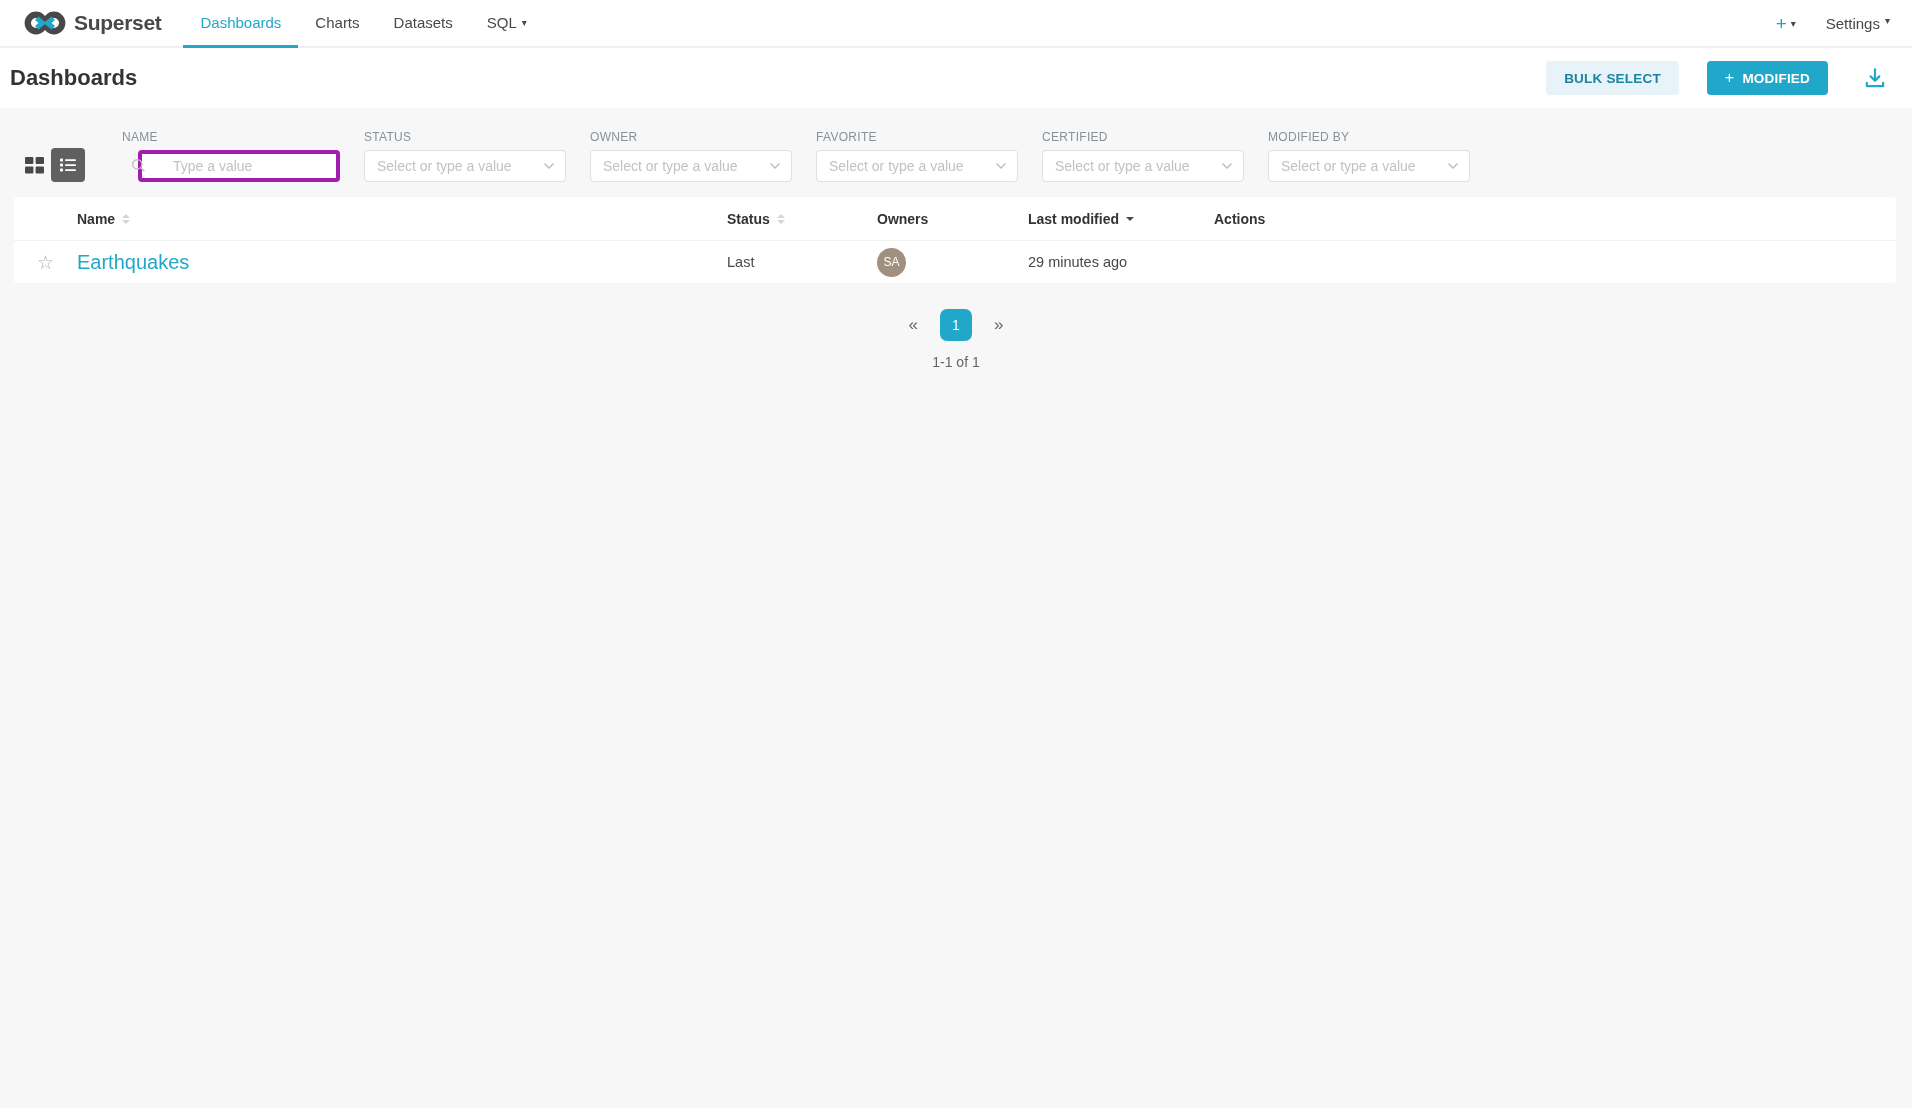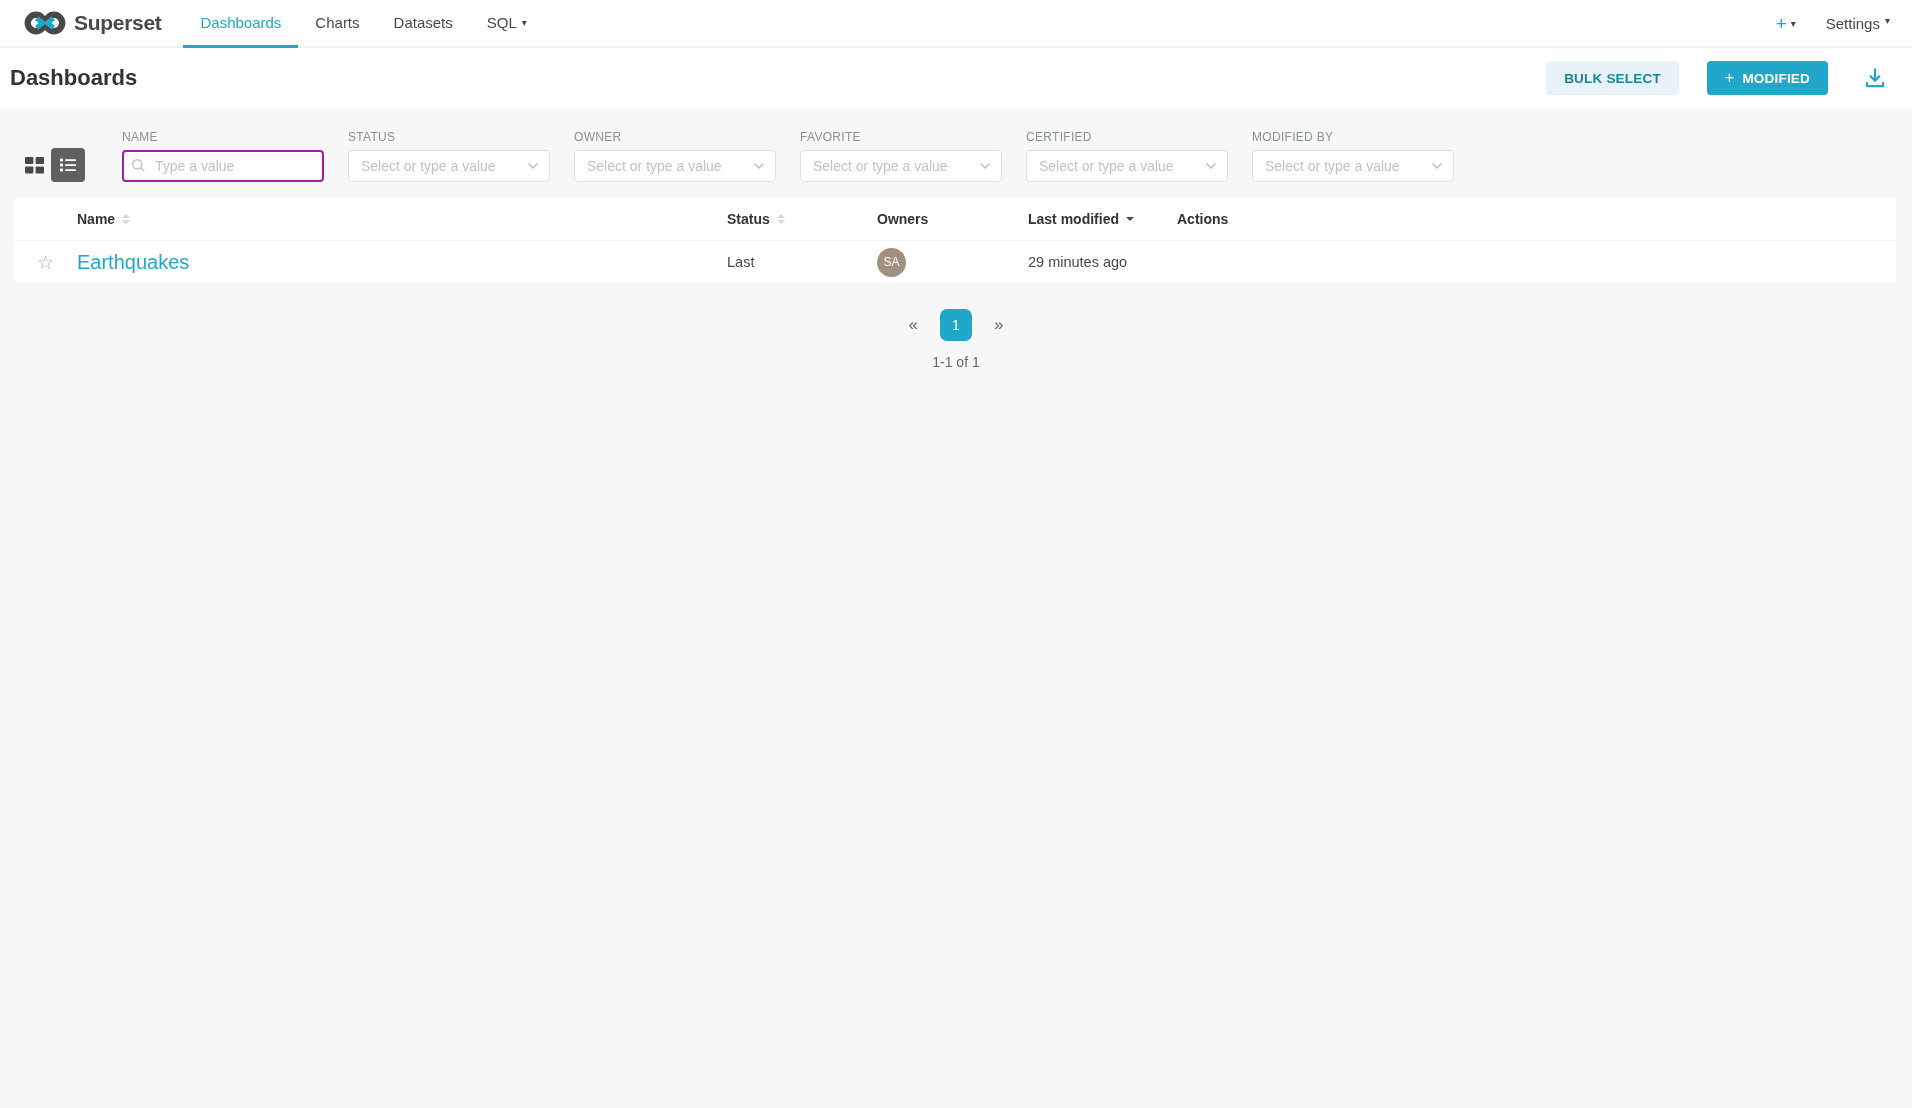--- a/index.html
+++ b/index.html
@@ -32,37 +32,37 @@
 
   
   .content { background:#F7F7F7; height:1000px; }
   .filter-bar { display:flex; align-items:flex-end; padding:22px 0 0 17px; }
   .view-toggles { display:flex; align-items:center; margin-right:13px; }
   .toggle { width:34px; height:34px; display:flex; align-items:center; justify-content:center; border-radius:4px; cursor:pointer; }
   .toggle.active { background:#606060; }
   .filter-group { margin-left:24px; }
   .filter-label { font-size:12px; color:#87919A; letter-spacing:0.3px; margin-bottom:6px; }
   .filter-input-wrap { position:relative; }
-  .filter-input { width:202px; height:32px; background:#FFFFFF; border:2px solid #a21caf; border-radius:4px; font-family:inherit; font-size:14px; color:#484848; padding:0 10px 0 31px; outline:none; }
+  .filter-input { width:202px; height:32px; background:#FFFFFF; border:4px solid #a21caf; border-radius:4px; font-family:inherit; font-size:14px; color:#484848; padding:0 10px 0 31px; outline:none;margin-left:16px; }
   .filter-input::placeholder { color:#C2C2C2; }
   .search-glyph { position:absolute; left:9px; top:8px; }
   .filter-select { width:202px; height:32px; background:#FFFFFF; border:1px solid #E0E0E0; border-radius:4px; display:flex; align-items:center; padding:0 10px 0 12px; cursor:pointer; }
   .select-placeholder { font-size:14px; color:#C2C2C2; flex:1; white-space:nowrap; overflow:hidden; }
 
   
   .card { background:#FFFFFF; border-radius:4px; margin:15px 16px 0 14px; }
   .t-row { display:flex; align-items:center; }
   .t-head { height:44px; border-bottom:1px solid #F2F2F2; }
   .t-body-row { height:42px; }
   .col-star { width:63px; display:flex; align-items:center; justify-content:center; }
   .col-name { width:650px; }
   .col-status { width:150px; }
   .col-owners { width:151px; }
   .col-modified { width:149px; }
-  .col-actions { flex:1; }
+  .col-actions { flex:1;margin-left:37px; }
   .th { font-size:14px; font-weight:700; color:#333333; display:flex; align-items:center; }
   .sort { display:inline-flex; flex-direction:column; gap:2px; margin-left:7px; }
   .sort i { display:block; width:0; height:0; border-left:4px solid transparent; border-right:4px solid transparent; }
   .sort .up { border-bottom:4px solid #D6D6D6; }
   .sort .down { border-top:4px solid #D6D6D6; }
   .sort .dark { border-top-color:#484848; }
   .star { font-size:19px; color:#AEAEAE; cursor:pointer; line-height:1; }
   .link { font-size:20px; color:#20A7C9; text-decoration:none; cursor:pointer; }
   .cell-text { font-size:14.5px; color:#484848; }
   .avatar { width:29px; height:29px; border-radius:50%; background:#A1907F; color:#FFFFFF; font-size:12px; display:flex; align-items:center; justify-content:center; cursor:default; }

